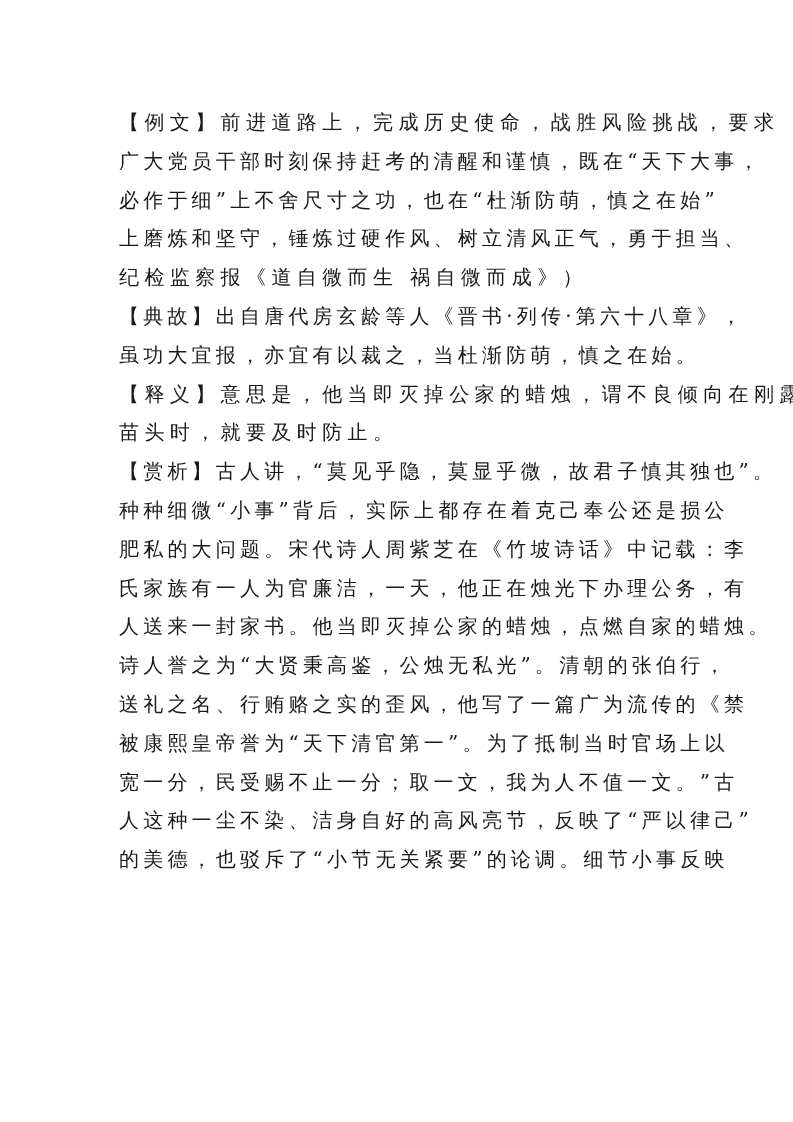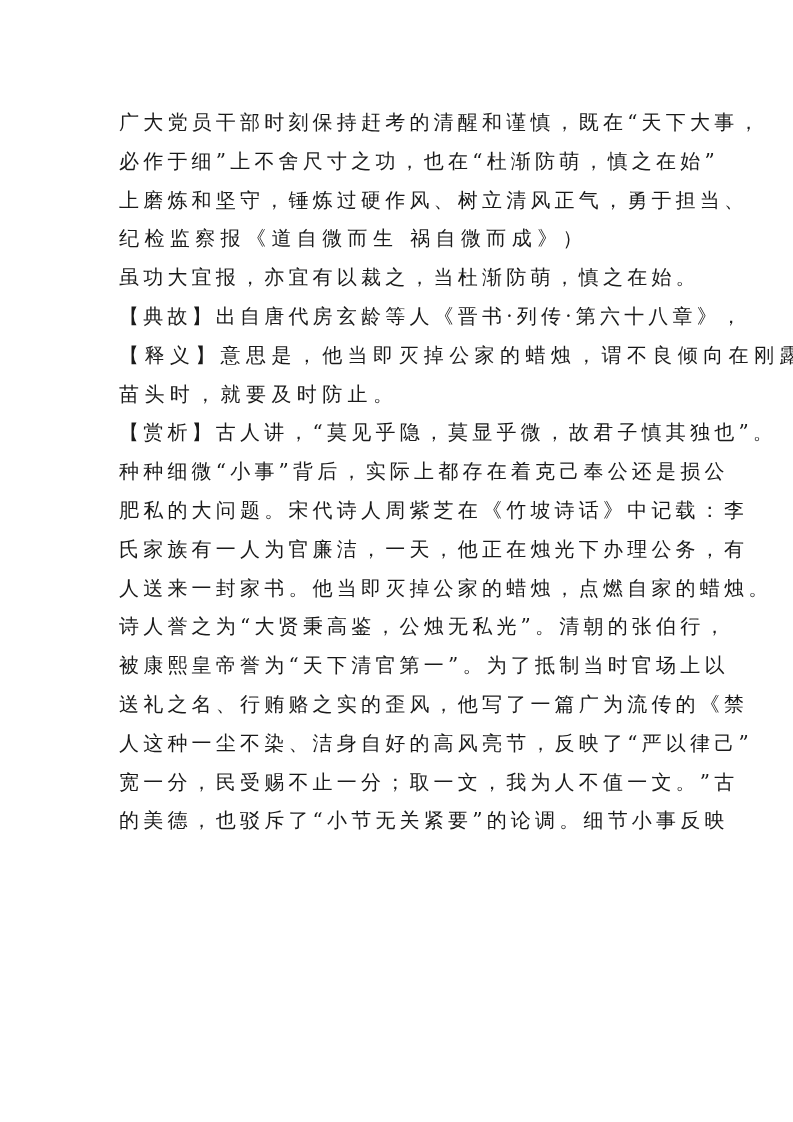--- a/index.html
+++ b/index.html
@@ -11,35 +11,36 @@
   }
   .line { display: block; white-space: nowrap; letter-spacing: 5.4px; height: 38.8px; }
   .line.tight { letter-spacing: 4.2px; }
   .tag { font-weight: normal; }
 </style>
 </head>
 <body>
 
 <div class="page">
 
+  <span class="line"><span class="tag">【例文】</span><span>前进道路上，完成历史使命，战胜风险挑战，要求</span></span>
   <span class="line tight">广大党员干部时刻保持赶考的清醒和谨慎，既在“天下大事，</span>
   <span class="line tight">必作于细”上不舍尺寸之功，也在“杜渐防萌，慎之在始”</span>
   <span class="line tight">上磨炼和坚守，锤炼过硬作风、树立清风正气，勇于担当、</span>
   <span class="line">纪检监察报《道自微而生 祸自微而成》）</span>
 
+  <span class="line tight"><span class="tag">【典故】</span><span>出自唐代房玄龄等人《晋书·列传·第六十八章》，</span></span>
   <span class="line tight">虽功大宜报，亦宜有以裁之，当杜渐防萌，慎之在始。</span>
-  <span class="line tight"><span class="tag">【典故】</span><span>出自唐代房玄龄等人《晋书·列传·第六十八章》，</span></span>
 
   <span class="line"><span class="tag">【释义】</span><span>意思是，他当即灭掉公家的蜡烛，谓不良倾向在刚露</span></span>
   <span class="line">苗头时，就要及时防止。</span>
 
   <span class="line tight"><span class="tag">【赏析】</span><span>古人讲，“莫见乎隐，莫显乎微，故君子慎其独也”。</span></span>
   <span class="line tight">种种细微“小事”背后，实际上都存在着克己奉公还是损公</span>
   <span class="line tight">肥私的大问题。宋代诗人周紫芝在《竹坡诗话》中记载：李</span>
   <span class="line tight">氏家族有一人为官廉洁，一天，他正在烛光下办理公务，有</span>
   <span class="line tight">人送来一封家书。他当即灭掉公家的蜡烛，点燃自家的蜡烛。</span>
   <span class="line tight">诗人誉之为“大贤秉高鉴，公烛无私光”。清朝的张伯行，</span>
+  <span class="line tight">送礼之名、行贿赂之实的歪风，他写了一篇广为流传的《禁</span>
   <span class="line tight">被康熙皇帝誉为“天下清官第一”。为了抵制当时官场上以</span>
-  <span class="line tight">送礼之名、行贿赂之实的歪风，他写了一篇广为流传的《禁</span>
+  <span class="line tight">宽一分，民受赐不止一分；取一文，我为人不值一文。”古</span>
   <span class="line tight">人这种一尘不染、洁身自好的高风亮节，反映了“严以律己”</span>
-  <span class="line tight">宽一分，民受赐不止一分；取一文，我为人不值一文。”古</span>
   <span class="line tight">的美德，也驳斥了“小节无关紧要”的论调。细节小事反映</span>
 </div>
 
 </body></html>

